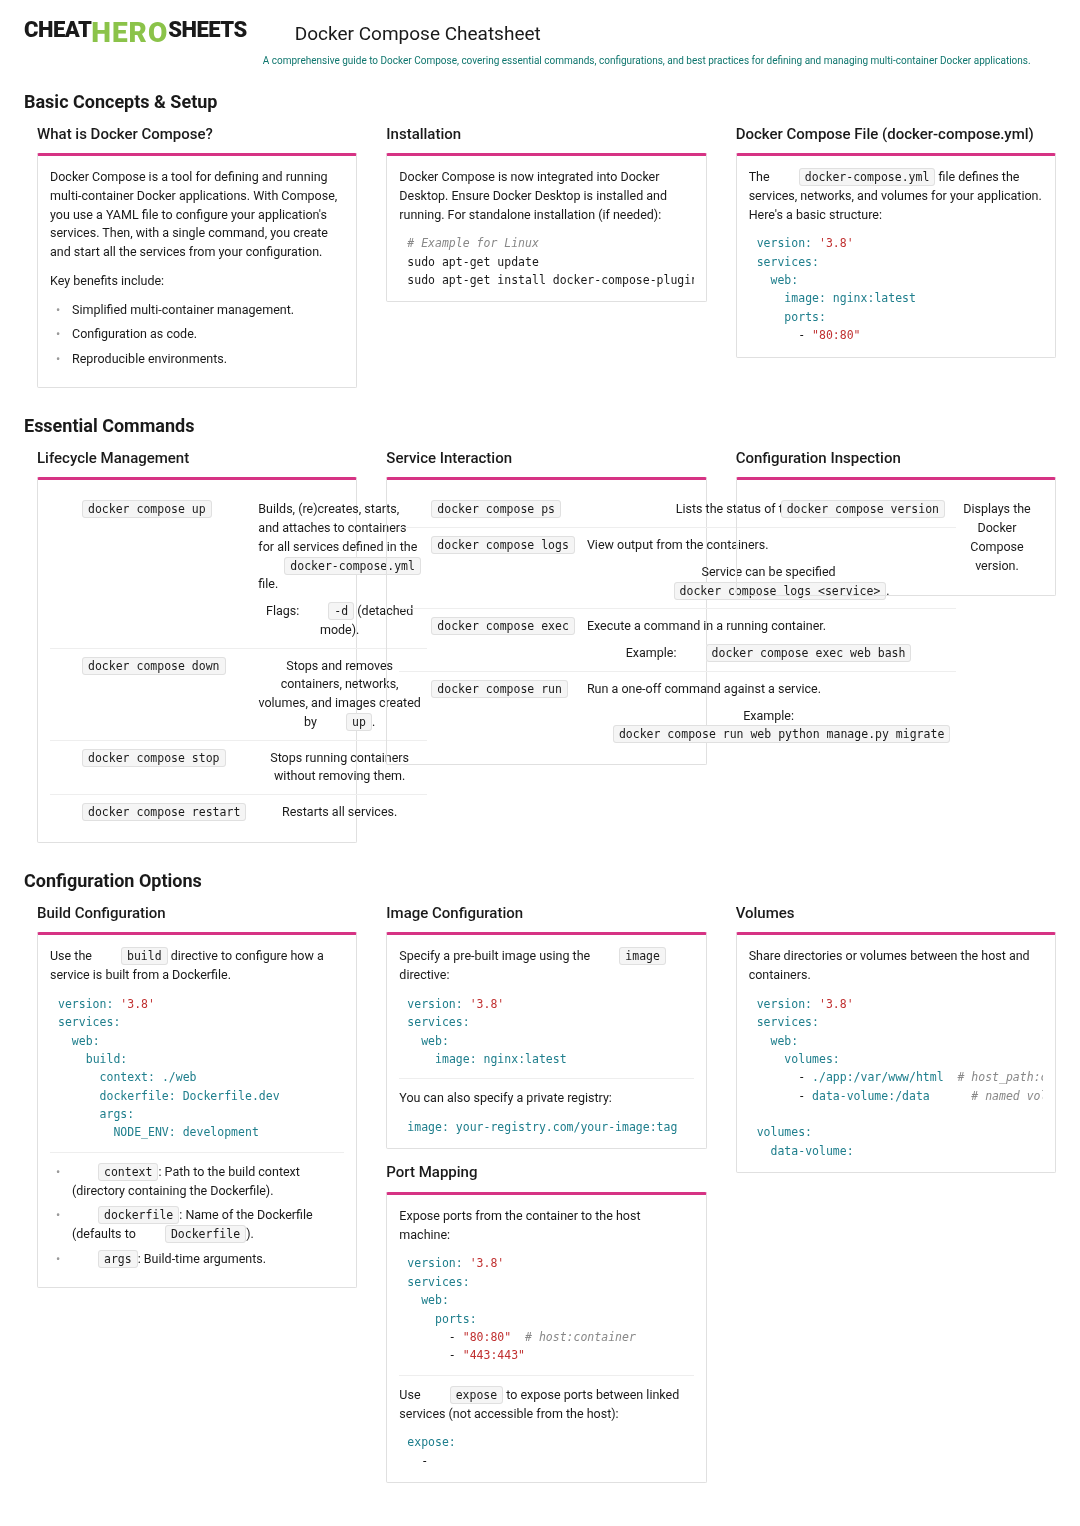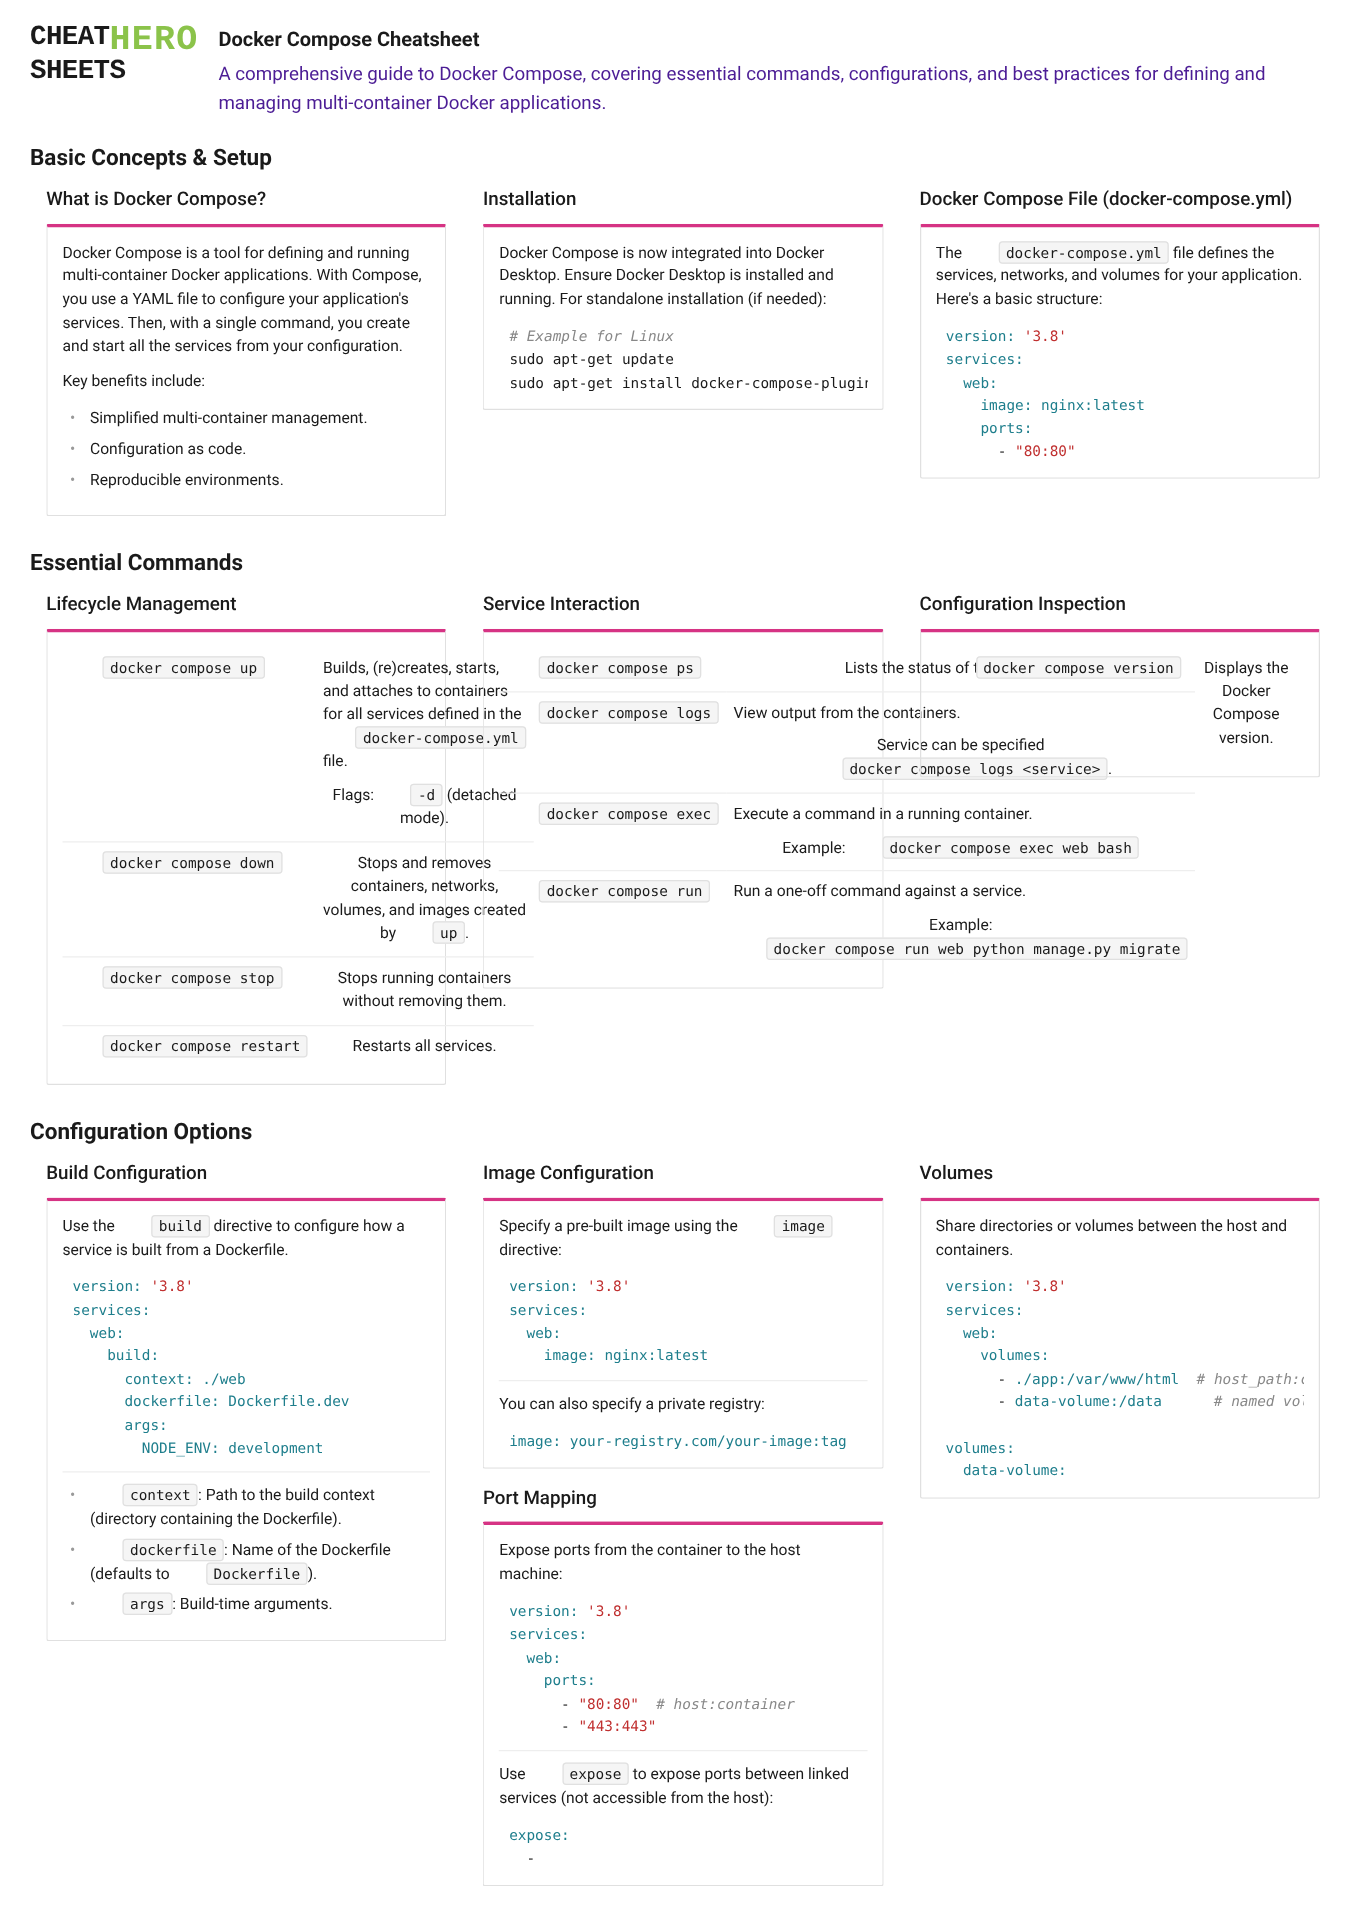--- a/index.html
+++ b/index.html
@@ -1,22 +1,22 @@
 <!DOCTYPE html>
 <html><head>
 <meta charset="utf-8">
 <style>
 * { box-sizing: border-box; margin: 0; padding: 0; }
 body { font-family: -apple-system, BlinkMacSystemFont, "Segoe UI", Roboto, sans-serif; font-size: 13px; color: #1a1a1a; padding: 20px 24px; line-height: 1.5; }
 .header { display: flex; gap: 16px; margin-bottom: 20px; }
-.logo { display: flex; flex-direction: column; font-weight: 900; font-size: 22px; line-height: 0.95; letter-spacing: -0.5px; font-family: Liberation Mono, monospace; }
+.logo { display: flex; flex-direction: row; font-weight: 900; font-size: 22px; line-height: 0.95; letter-spacing: -0.5px; }
 .logo-row { display: flex; }
 .logo-hero { color: #8bc34a; font-weight: 900; font-size: 28px; letter-spacing: 1px; }
-.title-block h1 { font-size: 16px; font-weight: 700; margin-bottom: 4px; }
-.title-block p { font-size: 15px; color: #4c1d95; }
+.title-block h1 { font-size: 19px; font-weight: 400; margin-bottom: 4px; margin-left: 32px; }
+.title-block p { font-size: 10px; color: #0f766e; }
 h2 { font-size: 18px; font-weight: 700; margin: 12px 0 8px; }
 h3 { font-size: 15px; font-weight: 500; margin-bottom: 8px; }
 .cols { display: flex; gap: 16px; margin-bottom: 8px; }
 .col { flex: 1; min-width: 0; padding-left: 13px; }
 .card { border: 1px solid #e0e0e0; border-top: 3px solid #d63384; border-radius: 2px; padding: 12px; margin-bottom: 12px; font-size: 12.5px; }
 .card p { margin-bottom: 10px; }
 .card p:last-child { margin-bottom: 0; }
 .card ul { list-style: none; padding-left: 2px; }
 .card li { position: relative; padding-left: 20px; margin-bottom: 6px; line-height: 1.5; }
 .card li::before { content: "•"; position: absolute; left: 4px; color: #999; }

